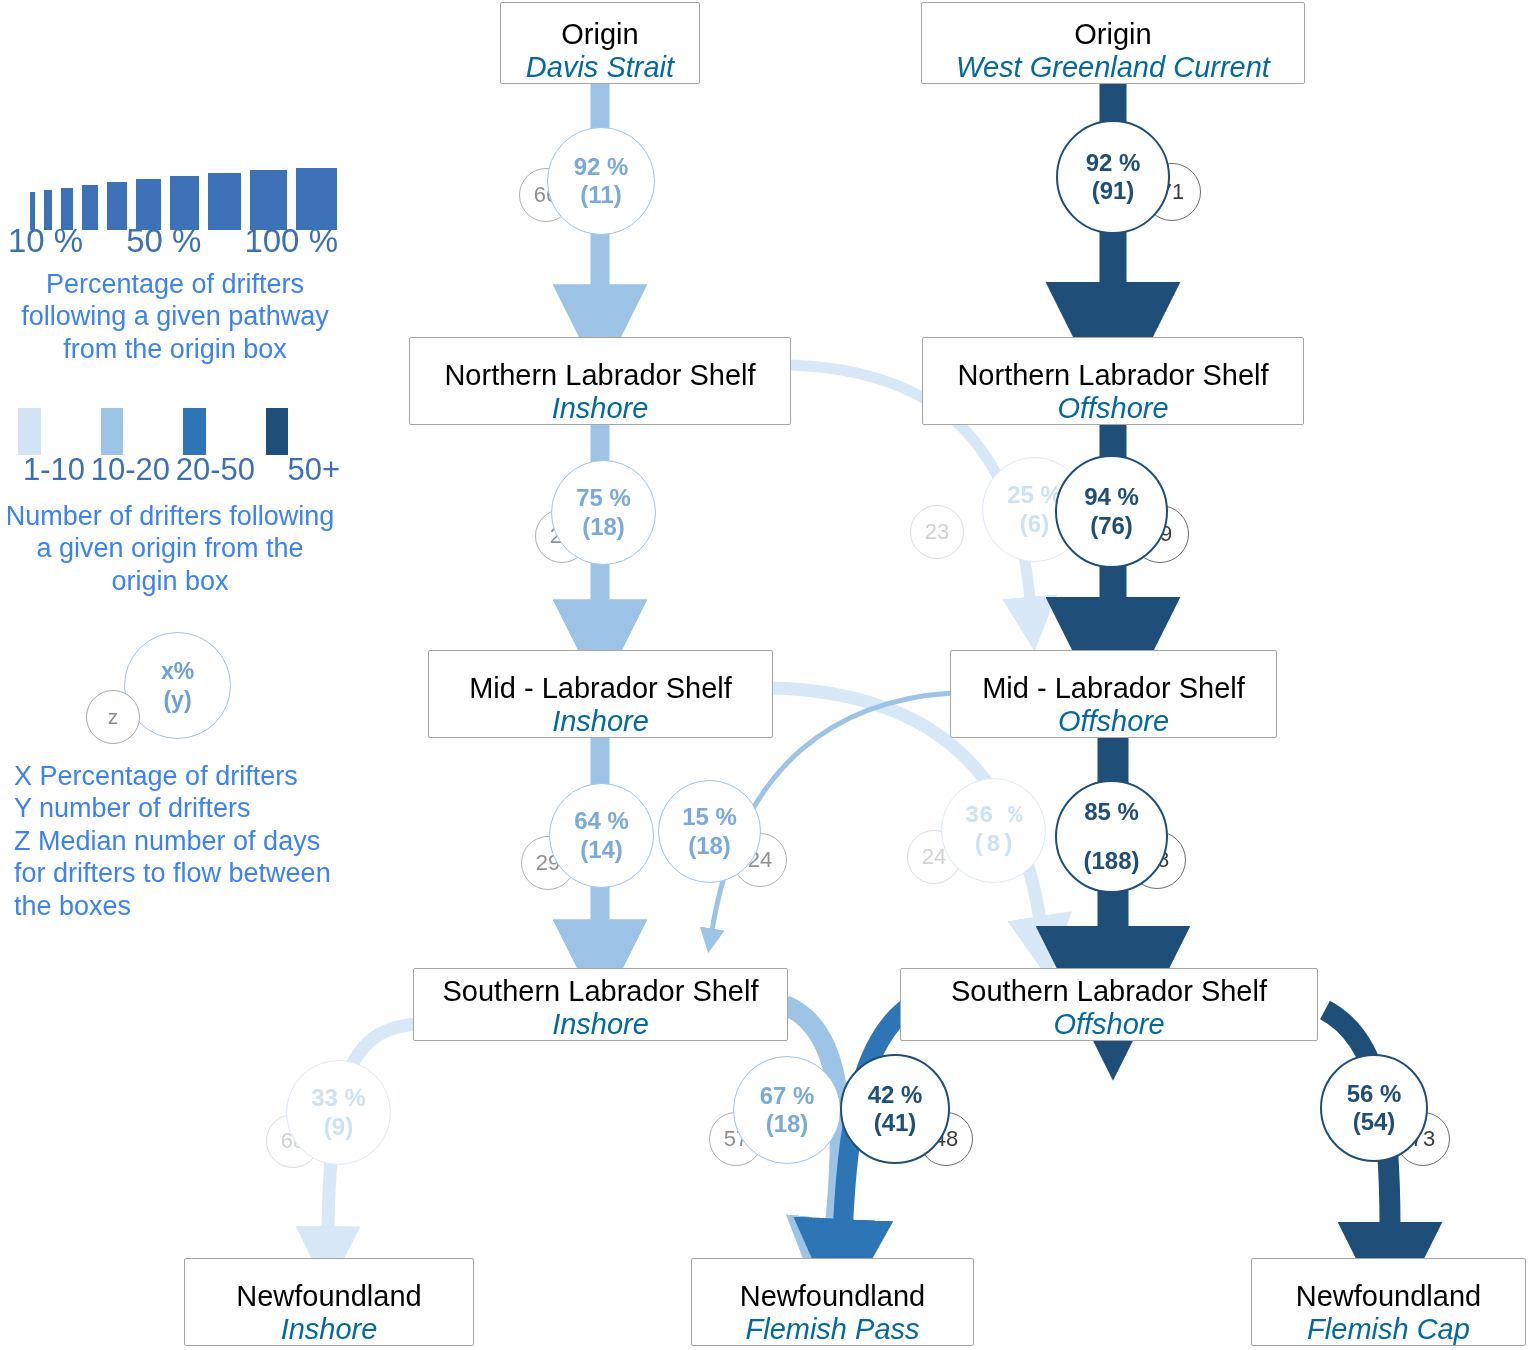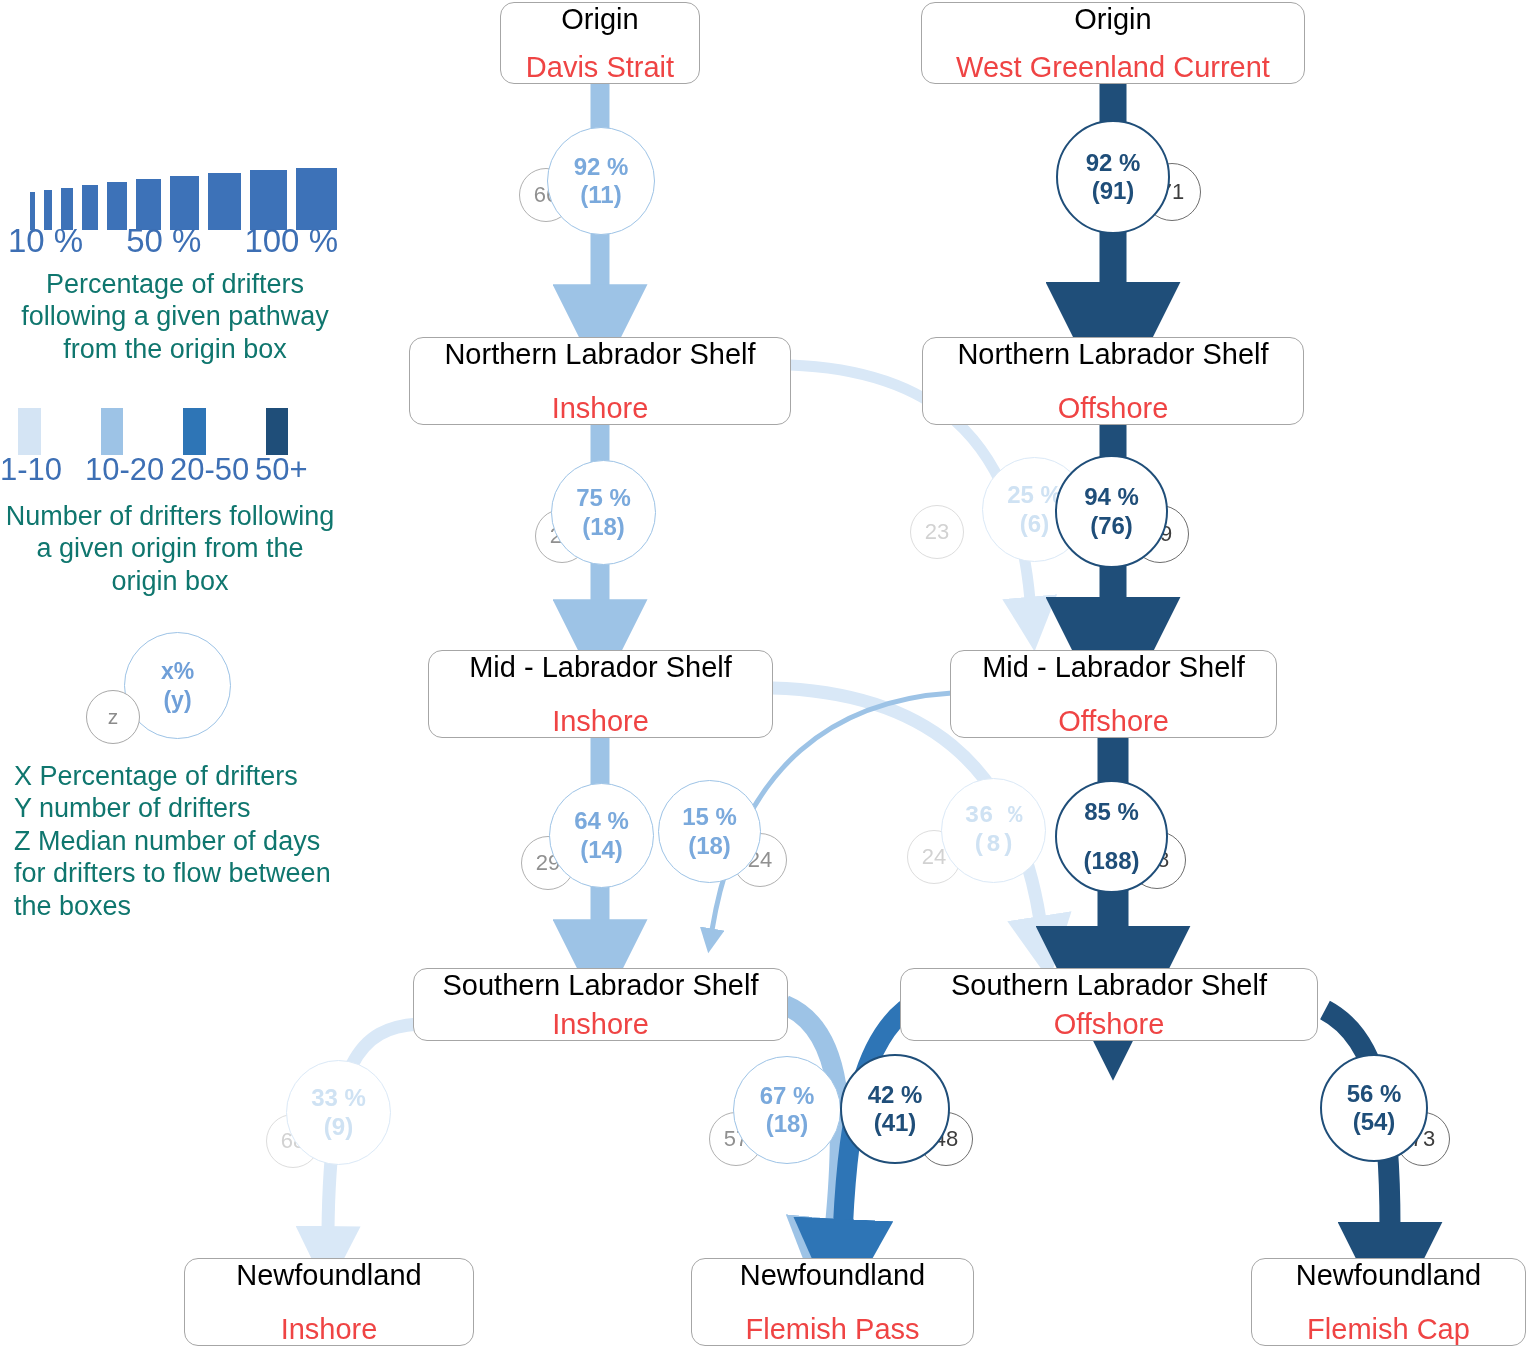--- a/index.html
+++ b/index.html
@@ -3,55 +3,55 @@
 <meta charset="utf-8">
 <style>
   html,body{margin:0;padding:0;background:#ffffff;}
   body{width:1529px;height:1350px;position:relative;overflow:hidden;
        font-family:"Liberation Sans","DejaVu Sans",sans-serif;}
   #canvas{position:absolute;inset:0;width:1529px;height:1350px;}
   svg.layer{position:absolute;left:0;top:0;width:1529px;height:1350px;pointer-events:none;}
 
   
   .node{position:absolute;box-sizing:border-box;background:#fff;border:1px solid #a6a6a6;
-        border-radius:14px;display:flex;flex-direction:column;align-items:center;
-        justify-content:space-between;line-height:1.12;z-index:6;}
+        border-radius:2px;display:flex;flex-direction:column;align-items:center;
+        justify-content:flex-end;line-height:1.12;z-index:6;}
   .node .t1{font-size:29px;color:#000;white-space:nowrap;}
-  .node .t2{font-size:29px;color:#ef4444;white-space:nowrap;}
+  .node .t2{font-size:29px;color:#0369a1;font-style:italic;white-space:nowrap;}
 
   
   .pct{position:absolute;border-radius:50%;background:#ffffff;display:flex;
        flex-direction:column;align-items:center;justify-content:center;
        font-weight:bold;line-height:1.18;z-index:9;box-sizing:border-box;}
   .pct .p1{font-size:24px;}
   .pct .p2{font-size:24px;}
   .pct.c1{border:1.6px solid #dbe9f7;color:#cfe2f3;}
   .pct.c2{border:1.6px solid #9dc3e6;color:#7aa9dc;}
   .pct.c4{border:2px solid #1f4e79;color:#1f4e79;}
 
   .days{position:absolute;border-radius:50%;background:#fff;display:flex;
         align-items:center;justify-content:center;font-size:22px;z-index:8;box-sizing:border-box;}
   .days.g1{border:1.6px solid #dddddd;color:#d2d2d2;}
   .days.g2{border:1.6px solid #b0b0b0;color:#909090;}
   .days.g4{border:1.6px solid #6e6e6e;color:#3d3d3d;}
 
   
   #legend{position:absolute;left:0;top:0;width:380px;height:960px;z-index:10;}
-  .lg-text{color:#0f766e;font-size:27px;line-height:1.2;text-align:center;}
+  .lg-text{color:#3b82f6;font-size:27px;line-height:1.2;text-align:center;}
   .lg-bars{position:absolute;left:30px;top:168px;height:62px;display:flex;
            align-items:flex-end;gap:9px;}
   .lg-bars i{display:block;background:#3d72b8;}
   .lg-scale{position:absolute;left:8px;top:222px;width:330px;color:#3d6fb4;
             font-size:33px;display:flex;justify-content:space-between;}
   .lg-cap1{position:absolute;left:10px;top:268px;width:330px;}
   .lg-sw{position:absolute;left:18px;top:408px;width:330px;display:flex;gap:0;}
   .lg-sw div{width:45px;height:47px;margin-right:60px;}
   .lg-swlabels{position:absolute;left:0px;top:452px;width:340px;color:#3d6fb4;
                font-size:31px;display:flex;}
-  .lg-swlabels span{width:85px;text-align:left;}
+  .lg-swlabels span{width:85px;text-align:right;}
   .lg-cap2{position:absolute;left:0px;top:500px;width:340px;}
   .lg-key{position:absolute;left:86px;top:630px;width:180px;height:120px;}
   .lg-key .big{position:absolute;left:38px;top:2px;width:105px;height:105px;border-radius:50%;
                border:1.6px solid #9dc3e6;color:#6f9fd8;font-weight:bold;font-size:23px;
                display:flex;flex-direction:column;align-items:center;justify-content:center;
                line-height:1.25;background:#fff;}
   .lg-key .small{position:absolute;left:0px;top:60px;width:52px;height:52px;border-radius:50%;
                  border:1.6px solid #a8a8a8;color:#8b8b8b;font-size:21px;display:flex;
                  align-items:center;justify-content:center;background:#fff;z-index:2;}
   .lg-cap3{position:absolute;left:14px;top:760px;width:330px;text-align:left;}

